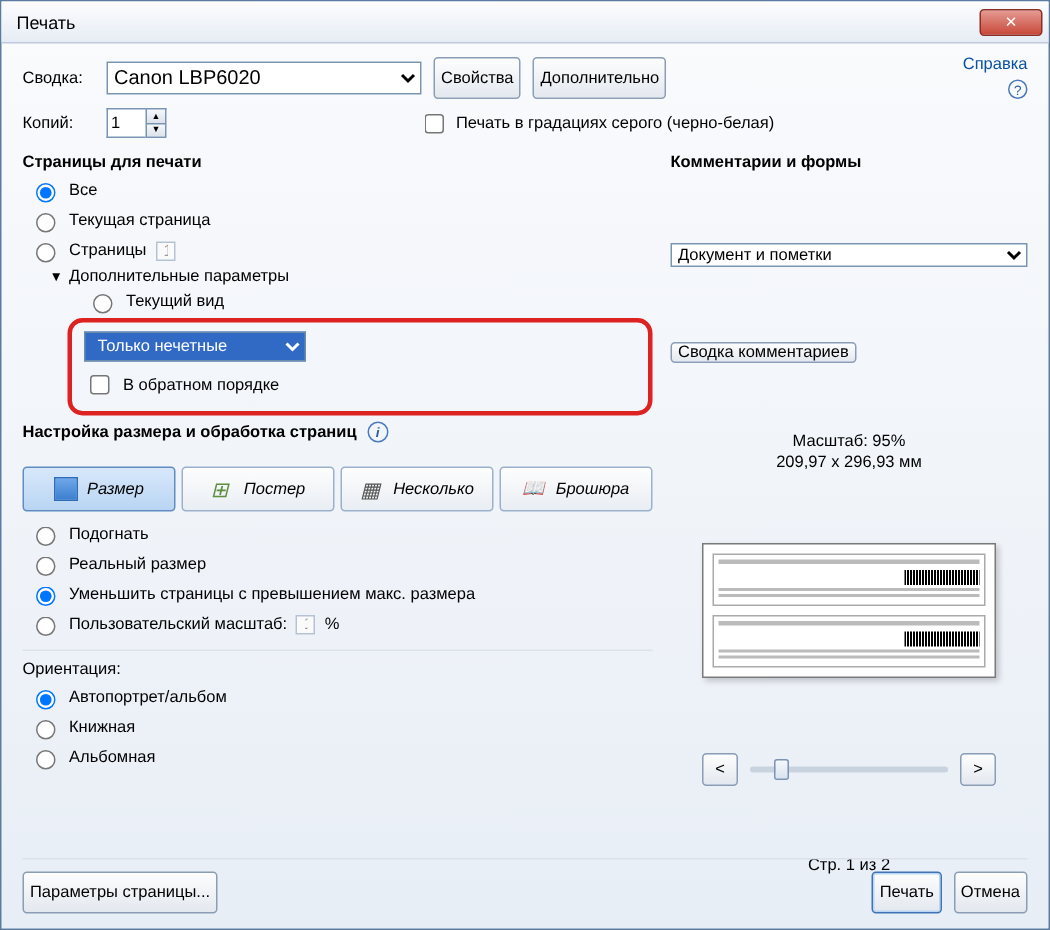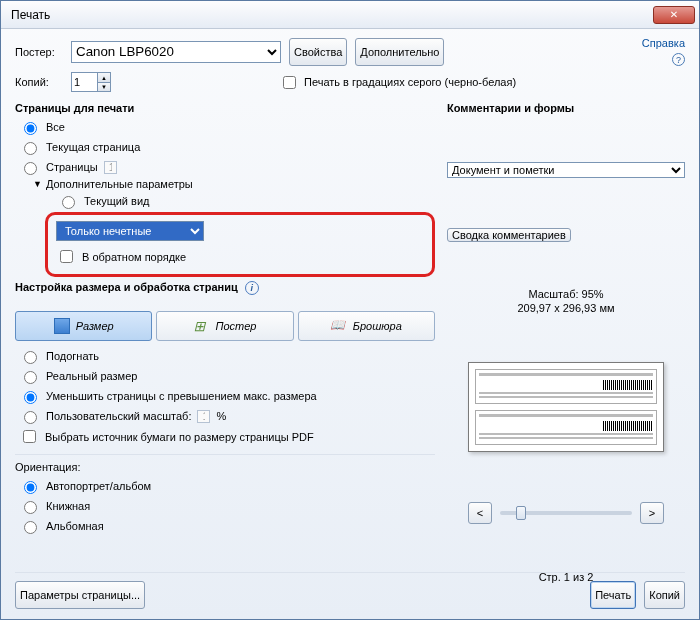--- a/index.html
+++ b/index.html
@@ -260,21 +260,21 @@
   <div class="titlebar">
     <span class="title">Печать</span>
     <div class="closebtn">
       <span>✕</span>
     </div>
   </div>
 
   <div class="content">
 
     <div class="toprow">
-      <span class="lbl">Постер:</span>
+      <span class="lbl">Сводка:</span>
       <select class="printer-sel">
         <option>Canon LBP6020</option>
       </select>
       <button class="btn">Свойства</button>
       <button class="btn">Дополнительно</button>
       <span class="help-link">
         <span>Справка</span>
         <span class="help-q">?</span>
       </span>
     </div>
@@ -338,20 +338,24 @@
         <div class="seg-row">
           <div class="seg-btn active">
             <span class="seg-icon ico-size"></span>
             <span>Размер</span>
           </div>
           <div class="seg-btn">
             <span class="seg-icon ico-poster"></span>
             <span>Постер</span>
           </div>
           <div class="seg-btn">
+            <span class="seg-icon ico-multi"></span>
+            <span>Несколько</span>
+          </div>
+          <div class="seg-btn">
             <span class="seg-icon ico-book"></span>
             <span>Брошюра</span>
           </div>
         </div>
 
         <label class="radio-line">
           <input type="radio" name="sz" style="">
           <span>Подогнать</span>
         </label>
         <label class="radio-line">
@@ -360,24 +364,20 @@
         </label>
         <label class="radio-line">
           <input type="radio" name="sz" checked="" style="">
           <span>Уменьшить страницы с превышением макс. размера</span>
         </label>
         <label class="radio-line">
           <input type="radio" name="sz" style="">
           <span>Пользовательский масштаб:</span>
           <input class="scale-input disabled-txt" value="100" style="">
           <span>%</span>
-        </label>
-        <label class="check-line">
-          <input type="checkbox" style="">
-          <span>Выбрать источник бумаги по размеру страницы PDF</span>
         </label>
 
         <div class="seprow"></div>
 
         <div class="section-title" style="font-weight:normal;">Ориентация:</div>
         <label class="radio-line">
           <input type="radio" name="or" checked="" style="">
           <span>Автопортрет/альбом</span>
         </label>
         <label class="radio-line">
@@ -429,17 +429,17 @@
           </div>
         </div>
         <div class="page-ind">Стр. 1 из 2</div>
       </div>
     </div>
 
     <div class="footer">
       <button class="btn">Параметры страницы...</button>
       <div class="footer-right">
         <button class="btn primary">Печать</button>
-        <button class="btn">Копий</button>
+        <button class="btn">Отмена</button>
       </div>
     </div>
   </div>
 </div>
 
 </body></html>

